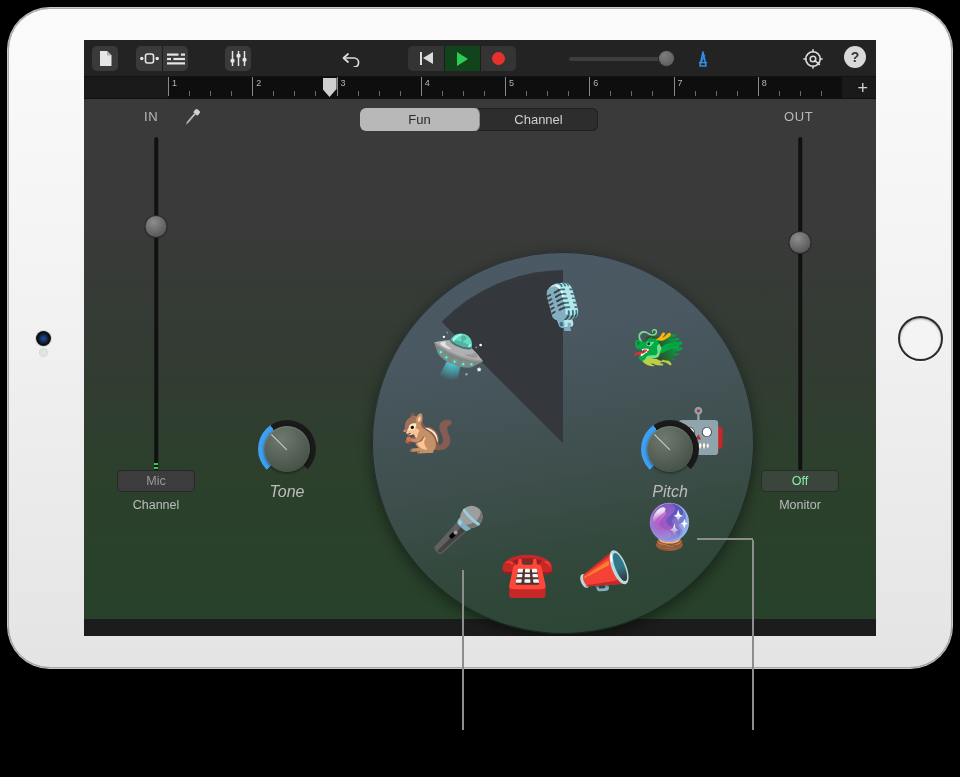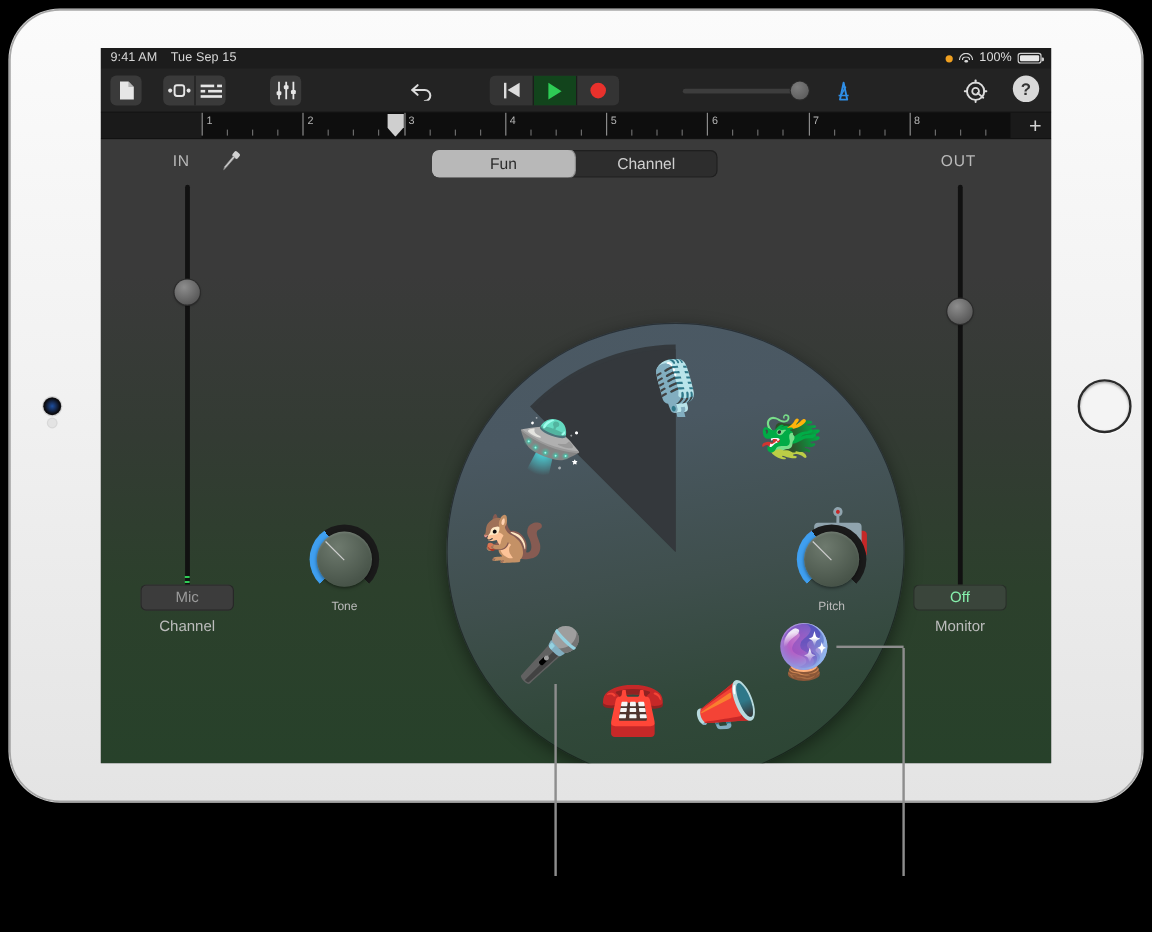--- a/index.html
+++ b/index.html
@@ -176,21 +176,21 @@
   }
   .knob .cap {
     position:absolute; inset:6px; border-radius:50%;
     background: radial-gradient(circle at 38% 28%, #6e7a6e, #4a564b 70%, #3d483e);
     box-shadow: inset 0 1px 2px rgba(255,255,255,.14), 0 1px 3px rgba(0,0,0,.5);
   }
   .knob .pointer {
     position:absolute; left:50%; top:50%; width:22px; height:1.4px; background:#cfcfcf;
     transform-origin: 0 50%; transform: rotate(-135deg);
   }
-  .knob-lbl { margin-top:5px; font-size:10px; color:#bcbcbc; }
+  .knob-lbl { margin-top:5px; font-size:16px; color:#bcbcbc;font-style:italic; }
 
   .pillbtn {
     position:absolute; width:78px; height:22px; border-radius:5px;
     background:#3a453b; box-shadow: inset 0 0 0 1px rgba(0,0,0,.35);
     display:flex; align-items:center; justify-content:center; font-size:12.5px;
   }
   .sublabel { position:absolute; width:120px; text-align:center; font-size:12.5px; color:#bcbcbc; }
 
   
   .callout { position:absolute; width:2px; background:#8d8d8d; }
@@ -201,38 +201,20 @@
 <div class="stage">
 
   <div class="ipad-body"></div>
   <div class="ipad-edge"></div>
   <div class="camera"></div>
   <div class="sensor"></div>
   <div class="home-btn"></div>
 
   <div class="screen">
 
-    <div class="statusbar">
-      <div class="sb-left">
-        <span>9:41 AM</span>
-        <span class="sb-date">Tue Sep 15</span>
-      </div>
-      <div class="sb-right">
-        <span class="sb-dot"></span>
-        <span class="wifi">
-            <i></i>
-            <i></i>
-            <i></i>
-          </span>
-        <span style="font-size:10.5px;color:#dcdcdc;">100%</span>
-        <span class="batt">
-            <span class="fill"></span>
-          </span>
-      </div>
-    </div>
 
     <div class="toolbar">
 
       <div class="tb-grp" style="left:8px;">
         <div class="tb-btn">
           <svg width="15" height="17" viewBox="0 0 15 17">
               <path d="M2 1h7l4.5 4.5V16H2z" fill="#e6e6e6"></path>
               <path d="M9 1v4.5h4.5" fill="#b4b4b4"></path>
             </svg>
         </div>
@@ -430,21 +412,21 @@
 
       <div class="knob-wrap" style="left:174px; top:321px;">
         <div class="knob">
           <div class="ring"></div>
           <div class="cap"></div>
           <div class="pointer" style="transform: rotate(-135deg);"></div>
         </div>
         <div class="knob-lbl">Tone</div>
       </div>
 
-      <div class="knob-wrap" style="left:580px; top:321px;">
+      <div class="knob-wrap" style="left:557px; top:321px;">
         <div class="knob">
           <div class="ring"></div>
           <div class="cap"></div>
           <div class="pointer" style="transform: rotate(-135deg);"></div>
         </div>
         <div class="knob-lbl">Pitch</div>
       </div>
 
       <div class="pillbtn" style="left:33px; top:371px; color:#9a9a9a; background:#3c3c3c;">Mic</div>
       <div class="sublabel" style="left:12px; top:399px;">Channel</div>

